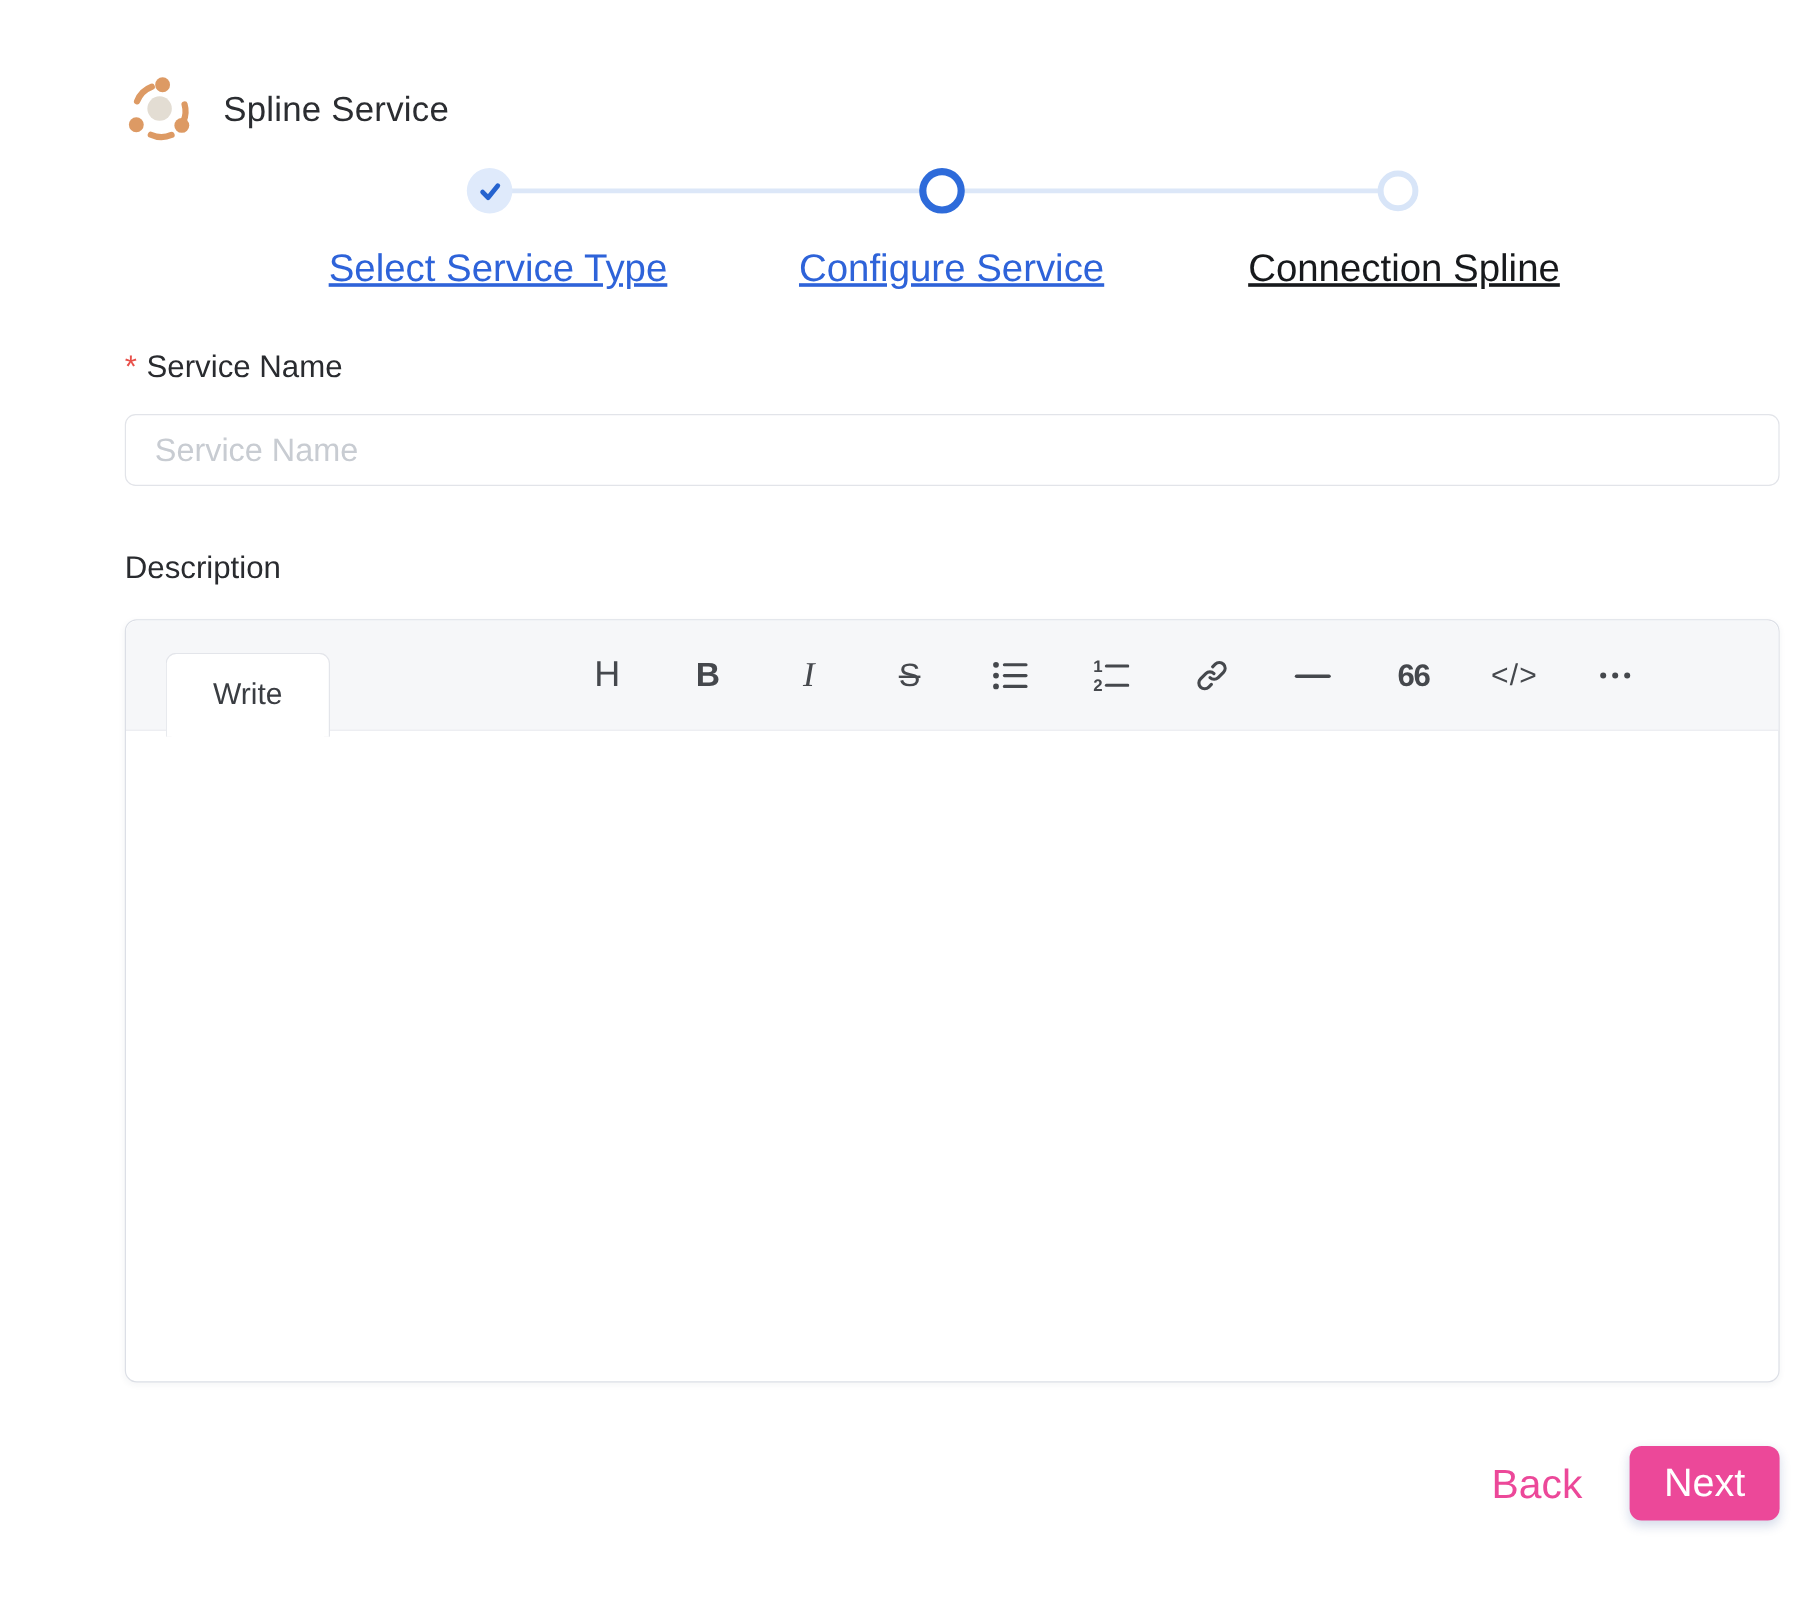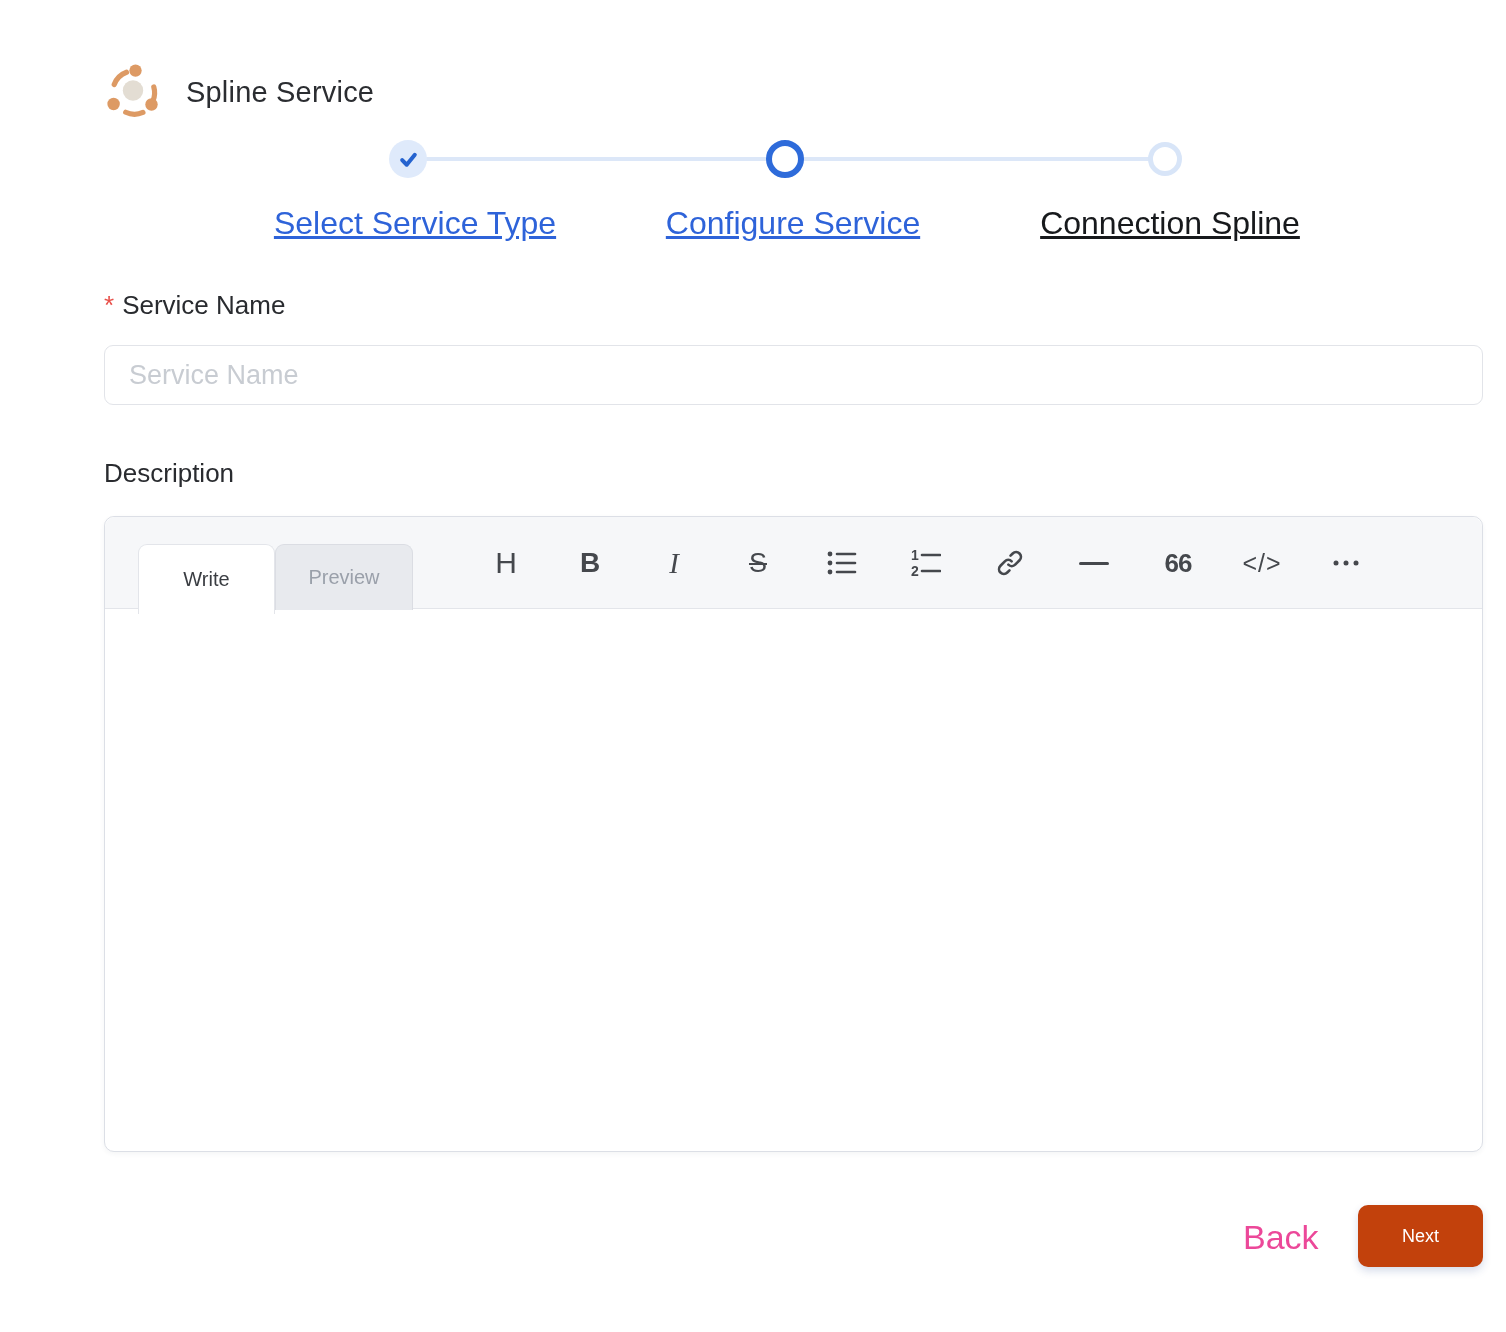--- a/index.html
+++ b/index.html
@@ -38,21 +38,21 @@
                 outline:none; background:#fff; }
   .name-input::placeholder { color:#c8ccd2; }
 
   
   .editor { position:absolute; left:67px; top:516px; width:1379px; height:636px;
             border:1px solid #dcdfe6; border-radius:10px; background:#fff;
             box-shadow:0 2px 5px rgba(40,50,80,.05); display:flex; flex-direction:column; }
   .editor-header { position:relative; height:92px; background:#f6f7f9;
                    border-bottom:1px solid #e3e5ea; border-radius:10px 10px 0 0; flex:0 0 auto; }
   .tab { position:absolute; top:27px; height:66px; display:flex; align-items:center; justify-content:center;
-         font-size:20px; border-radius:9px 9px 0 0; cursor:default;text-align:center; }
+         font-size:25px; border-radius:9px 9px 0 0; cursor:default;text-align:center; }
   .tab-write { left:33px; width:137px; height:70px; background:#fff; color:#3a3d42; font-weight:500;
                border:1px solid #e3e5ea; border-bottom:none; z-index:2; }
   .tab-preview { left:170px; width:138px; background:#e8eaee; color:#9aa0aa;
                  border:1px solid #dbdde3; border-bottom:none; z-index:1; }
   .toolbar { position:absolute; left:359px; top:0; height:92px; display:flex; align-items:center; }
   .tb-btn { width:84px; height:92px; display:flex; align-items:center; justify-content:center;
             background:transparent; border:none; color:#45484d; cursor:pointer; }
   .g-heading { font-size:30px; font-weight:400; }
   .g-bold { font-size:28px; font-weight:700; }
   .g-italic { font-size:29px; font-style:italic; font-family:"Liberation Serif", serif; }
@@ -64,21 +64,21 @@
   .editor-body { flex:1 1 auto; position:relative; border-radius:0 0 10px 10px; }
   .desc-input { width:100%; height:100%; border:none; outline:none; resize:none;
                 padding:36px 50px; font-size:27px; color:#33363b; background:transparent;
                 font-family:"Liberation Sans", sans-serif; border-radius:0 0 10px 10px; }
   .desc-input::placeholder { color:#6e7585; }
 
   
   .back-link { position:absolute; left:1206px; top:1218px; font-size:34px; color:#ec4899;
                background:none; border:none; cursor:pointer; font-family:"Liberation Sans", sans-serif; }
   .next-btn { position:absolute; left:1321px; top:1205px; width:125px; height:62px;
-              background:#c2410c; color:#fff; font-size:18px; border:none; border-radius:10px;
+              background:#ec4899; color:#fff; font-size:33px; border:none; border-radius:10px;
               cursor:pointer; font-family:"Liberation Sans", sans-serif;
               box-shadow:0 4px 9px rgba(30,60,140,.18); }
 </style>
 </head>
 <body>
 
 <div class="page">
 
   <div class="brand">
     <svg class="logo" viewBox="0 0 58 58" aria-hidden="true">
@@ -115,21 +115,20 @@
   </div>
 
   <div class="field-label label-name"><span class="req">*</span><span>Service Name</span></div>
   <input class="name-input" type="text" placeholder="Service Name" style="">
 
   <div class="field-label label-desc">Description</div>
 
   <div class="editor">
     <div class="editor-header">
       <div class="tab tab-write">Write</div>
-      <div class="tab tab-preview">Preview</div>
 
       <div class="toolbar">
         <button class="tb-btn">
           <span class="g-heading">H</span>
         </button>
         <button class="tb-btn">
           <span class="g-bold">B</span>
         </button>
         <button class="tb-btn">
           <span class="g-italic">I</span>

